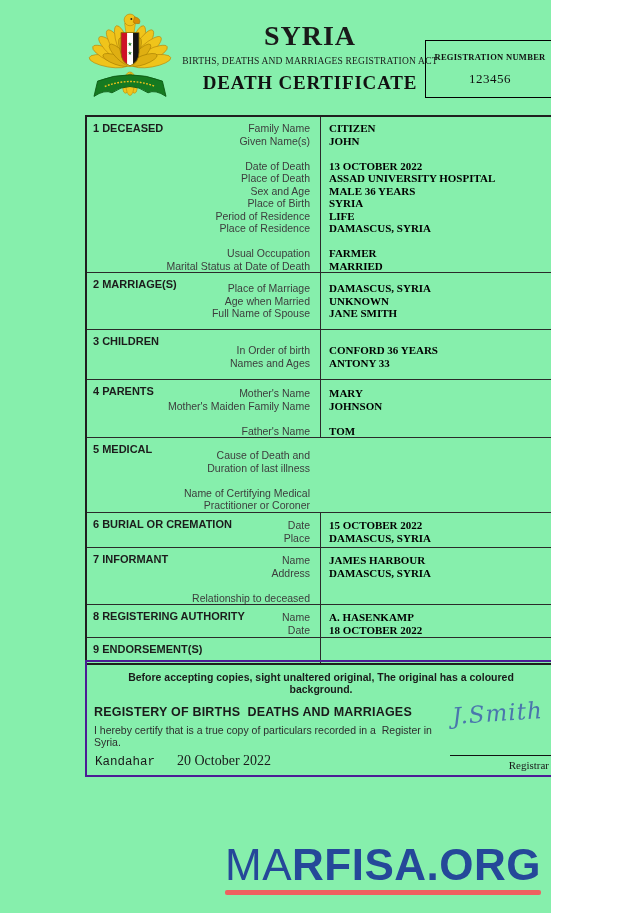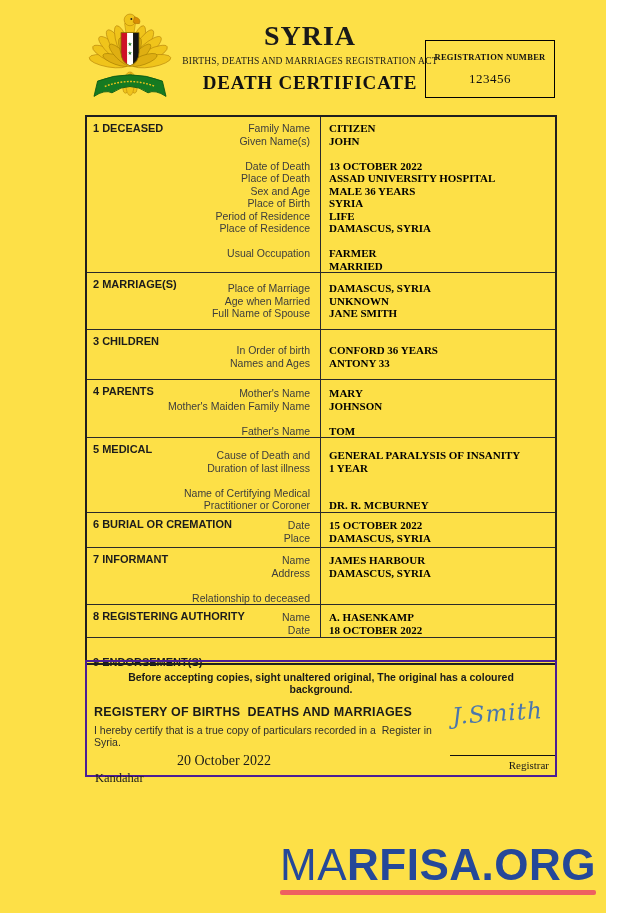--- a/index.html
+++ b/index.html
@@ -1,17 +1,17 @@
 <!DOCTYPE html>
 <html><head>
 <meta charset="utf-8">
 <style>
   * { margin:0; padding:0; box-sizing:border-box; }
   body { background:#fff; font-family:"Liberation Sans", sans-serif; }
-  .page { position:relative; width:606px; height:913px; background:#fde047; overflow:hidden; }
+  .page { position:relative; width:551px; height:913px; background:#86efac; overflow:hidden; }
 
   
   .emblem { position:absolute; left:85px; top:12px; width:90px; height:95px; }
   .header-center { position:absolute; left:160px; top:20px; width:300px; text-align:center; }
   .country-title { font-family:"Liberation Serif", serif; font-weight:bold; font-size:28px; letter-spacing:1px; color:#1a1a1a; }
   .act-line { font-family:"Liberation Serif", serif; font-size:9.5px; color:#1a1a1a; margin-top:4px; letter-spacing:0.2px; }
   .doc-title { font-family:"Liberation Serif", serif; font-weight:bold; font-size:19px; letter-spacing:0.8px; color:#111; margin-top:6px; }
   .reg-box { position:absolute; left:425px; top:40px; width:130px; height:58px; border:1px solid #000; text-align:center; }
   .reg-label { font-family:"Liberation Serif", serif; font-weight:bold; font-size:8.5px; letter-spacing:0.3px; color:#111; margin-top:11px; }
   .reg-number { font-family:"Liberation Serif", serif; font-size:13px; color:#111; margin-top:9px; letter-spacing:0.5px; }
@@ -29,31 +29,31 @@
   .blank { min-height:12.5px; }
   
   .section:nth-child(1){ min-height:152px; } .section:nth-child(1) .lines{ padding-top:5px; }
   .section:nth-child(2){ min-height:57px; }  .section:nth-child(2) .lines{ padding-top:9px; }
   .section:nth-child(3){ min-height:50px; }  .section:nth-child(3) .lines{ padding-top:14px; }
   .section:nth-child(4){ min-height:55px; }  .section:nth-child(4) .lines{ padding-top:7px; }
   .section:nth-child(5){ min-height:75px; }  .section:nth-child(5) .lines{ padding-top:11px; }
   .section:nth-child(6){ min-height:35px; }  .section:nth-child(6) .lines{ padding-top:6px; }
   .section:nth-child(7){ min-height:57px; }  .section:nth-child(7) .lines{ padding-top:6px; }
   .section:nth-child(8){ min-height:33px; }  .section:nth-child(8) .lines{ padding-top:6px; }
-  .section:nth-child(9){ min-height:26px;align-items:center; }
+  .section:nth-child(9){ min-height:26px; }
 
   
   .footer-box { position:absolute; left:85px; top:660px; width:472px; height:117px; border:2px solid #4c1d95; }
   .notice { text-align:center; font-weight:bold; font-size:10.5px; color:#1a1a1a; margin-top:9px; padding:0 20px; }
   .registry-title { font-weight:bold; font-size:12.5px; color:#1a1a1a; margin:10px 0 0 7px; white-space:pre-wrap; letter-spacing:0.2px; }
   .certify-text { position:absolute; left:7px; top:62px; width:340px; font-size:10.5px; color:#2e2e2e; white-space:pre-wrap; }
   .signature { position:absolute; right:12px; top:38px; font-family:"DejaVu Serif", serif; font-style:italic; font-size:23px; transform:rotate(-4deg); letter-spacing:1px; }
   .sig-line { position:absolute; right:0; top:93px; width:105px; border-top:1.5px solid #111; }
   .registrar { position:absolute; right:6px; top:97px; font-family:"Liberation Serif", serif; font-size:11px; color:#1a1a1a; }
-  .place { position:absolute; left:8px; top:93px; font-family:Liberation Serif, serif; font-size:12.5px; color:#1a1a1a;margin-top:16px; }
+  .place { position:absolute; left:8px; top:93px; font-family:Liberation Mono, monospace; font-size:12.5px; color:#1a1a1a; }
   .issue-date { position:absolute; left:90px; top:91px; font-family:"Liberation Serif", serif; font-size:14px; color:#1a1a1a; }
 
   
   .watermark { position:absolute; right:10px; top:843px; display:inline-block; text-align:right; }
   .wm-text { font-size:44px; line-height:44px; letter-spacing:0.5px; white-space:nowrap; }
   .wm-light { font-weight:400; }
   .wm-bold { font-weight:700; }
   .wm-underline { height:5px; width:100%; margin-top:3px; border-radius:2px; }
 </style>
 </head>
@@ -137,20 +137,21 @@
             <div class="lbl-line">Given Name(s)</div>
             <div class="lbl-line blank"></div>
             <div class="lbl-line">Date of Death</div>
             <div class="lbl-line">Place of Death</div>
             <div class="lbl-line">Sex and Age</div>
             <div class="lbl-line">Place of Birth</div>
             <div class="lbl-line">Period of Residence</div>
             <div class="lbl-line">Place of Residence</div>
             <div class="lbl-line blank"></div>
             <div class="lbl-line">Usual Occupation</div>
+            <div class="lbl-line">Marital Status at Date of Death</div>
           </div>
         </div>
         <div class="sec-right">
           <div class="lines">
             <div class="val-line">CITIZEN</div>
             <div class="val-line">JOHN</div>
             <div class="val-line blank"></div>
             <div class="val-line">13 OCTOBER 2022</div>
             <div class="val-line">ASSAD UNIVERSITY HOSPITAL</div>
             <div class="val-line">MALE 36 YEARS</div>
@@ -218,29 +219,20 @@
         <div class="sec-left">
           <div class="sec-title">5 MEDICAL</div>
           <div class="lines">
             <div class="lbl-line">Cause of Death and</div>
             <div class="lbl-line">Duration of last illness</div>
             <div class="lbl-line blank"></div>
             <div class="lbl-line">Name of Certifying Medical</div>
             <div class="lbl-line">Practitioner or Coroner</div>
           </div>
         </div>
-        <div class="sec-right">
-          <div class="lines">
-            <div class="val-line">GENERAL PARALYSIS OF INSANITY</div>
-            <div class="val-line">1 YEAR</div>
-            <div class="val-line blank"></div>
-            <div class="val-line blank"></div>
-            <div class="val-line">DR. R. MCBURNEY</div>
-          </div>
-        </div>
       </div>
       <div class="section">
         <div class="sec-left">
           <div class="sec-title">6 BURIAL OR CREMATION</div>
           <div class="lines">
             <div class="lbl-line">Date</div>
             <div class="lbl-line">Place</div>
           </div>
         </div>
         <div class="sec-right">

